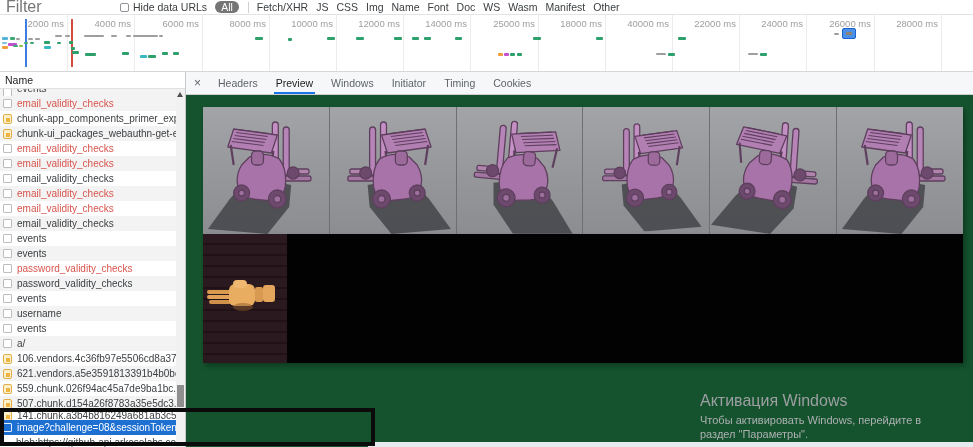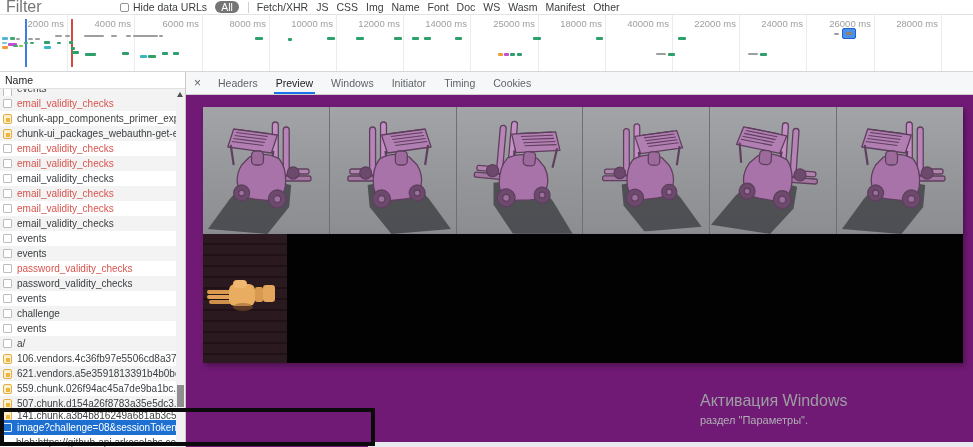--- a/index.html
+++ b/index.html
@@ -73,21 +73,21 @@
   .tabbar { height:23px; display:flex; align-items:center;
     border-bottom:1px solid #cfcfcf; background:#f6f7f8; font-size:10.5px;
     color:#5f6368; flex:none; }
   .tab-close { padding:0 8px; font-size:12px; color:#5f6368; cursor:default; }
   .tab { padding:0 9px; height:100%; line-height:22px; position:relative;
     white-space:nowrap; cursor:default; }
   .tab.active { color:#202124; }
   .tab.active::after { content:""; position:absolute; left:7px; right:7px;
     bottom:0; height:2px; background:#1a73e8; }
 
-  .preview-body { flex:1; position:relative; background:#701a75; overflow:hidden; }
+  .preview-body { flex:1; position:relative; background:#14532d; overflow:hidden; }
   .strip-forklifts { position:absolute; left:17px; top:12px; width:760px;
     height:127px; display:flex; box-shadow:2px 3px 5px rgba(0,0,0,.35); }
   .tile { flex:1; position:relative; overflow:hidden;
     background:linear-gradient(180deg,#a3a4a7 0%,#94959880 55%,#8c8d90 100%),#97989b; }
   .tile + .tile { border-left:1px solid #6e6f72; }
   .tile svg { position:absolute; inset:0; width:100%; height:100%; }
   .t-flip svg { transform:scaleX(-1); }
   .t-rot svg { transform:rotate(5deg); }
   .t-fliprot svg { transform:scaleX(-1) rotate(-4deg); }
   .t-small svg { transform:scale(.96); }
@@ -282,21 +282,21 @@
         <div class="row shaded">
           <span class="ficon"></span>
           <span class="rlabel">password_validity_checks</span>
         </div>
         <div class="row ">
           <span class="ficon"></span>
           <span class="rlabel">events</span>
         </div>
         <div class="row shaded">
           <span class="ficon"></span>
-          <span class="rlabel">challenge</span>
+          <span class="rlabel">username</span>
         </div>
         <div class="row ">
           <span class="ficon"></span>
           <span class="rlabel">events</span>
         </div>
         <div class="row shaded">
           <span class="ficon"></span>
           <span class="rlabel">a/</span>
         </div>
         <div class="row ">
@@ -485,20 +485,21 @@
             <rect x="30" y="46" width="14" height="8" rx="4" fill="#efb76f"></rect>
             <rect x="52" y="53" width="8" height="15" rx="2" fill="#d89a50"></rect>
             <rect x="60" y="51" width="12" height="17" rx="3" fill="#e3a65c"></rect>
             <ellipse cx="40" cy="73" rx="10" ry="4" fill="#8a5c2e" opacity=".5"></ellipse>
           </svg>
         </div>
       </div>
 
       <div class="watermark">
         <div class="wm-title">Активация Windows</div>
+        <div class="wm-line">Чтобы активировать Windows, перейдите в</div>
         <div class="wm-line">раздел "Параметры".</div>
       </div>
 
       <div class="bottom-strip"></div>
     </div>
   </div>
 </div>
 
 <div class="annotation-rect"></div>
 

